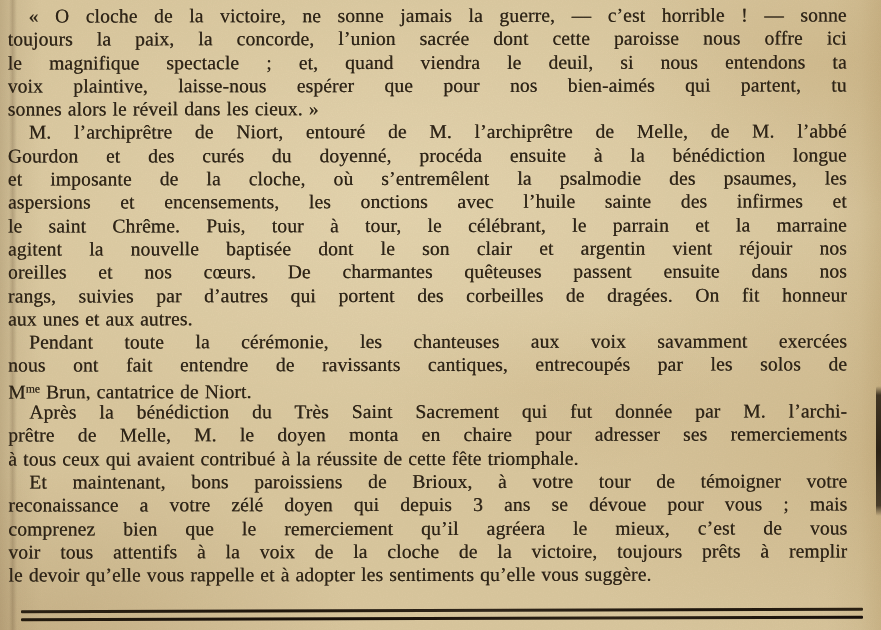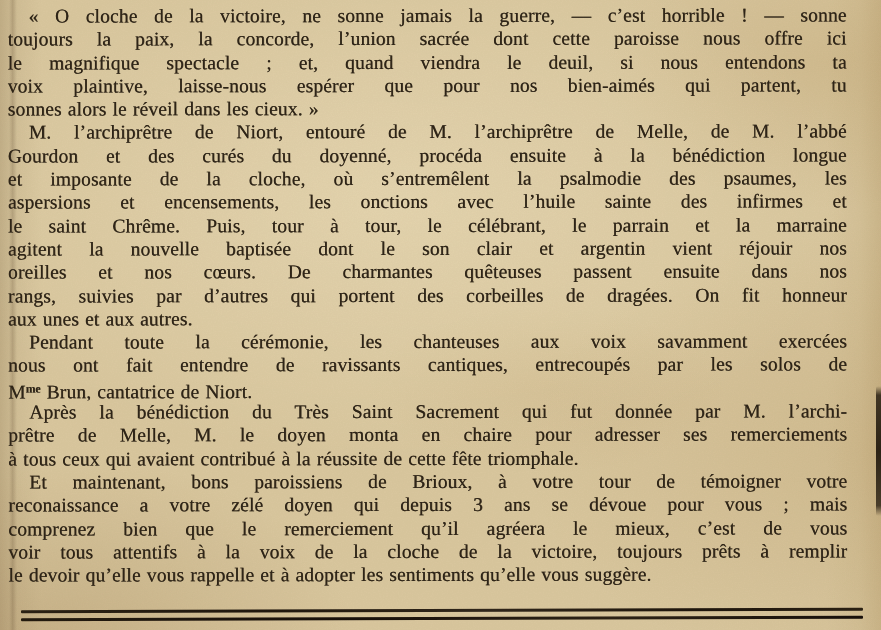--- a/index.html
+++ b/index.html
@@ -37,21 +37,21 @@
   }
   .para { margin: 0; }
   .line {
     height: 23.3px; line-height: 23.3px;
     overflow: hidden;
     text-align: justify;
     text-align-last: justify;
   }
   .line.last { text-align-last: left; }
   .line.first { text-indent: 21px; }
-  .line sup { font-size: 0.60em; vertical-align: 0.5em; letter-spacing: 0; font-weight: bold; }
+  .line sup { font-size: 0.60em; vertical-align: 0.5em; letter-spacing: 0; }
   .rules {
     position: absolute; left: 21px; top: 609px; width: 842px;
     transform: rotate(-0.18deg);
   }
   .rule { height: 3px; background: #241a0f; border-radius: 1px; }
   .rule + .rule { margin-top: 5px; }
   .rule.r1 {
     background: linear-gradient(90deg, #2a2013 0%, #1f160c 30%, #30261a 55%, #1f160c 80%, #2a2013 100%);
     height: 2.6px;
   }

